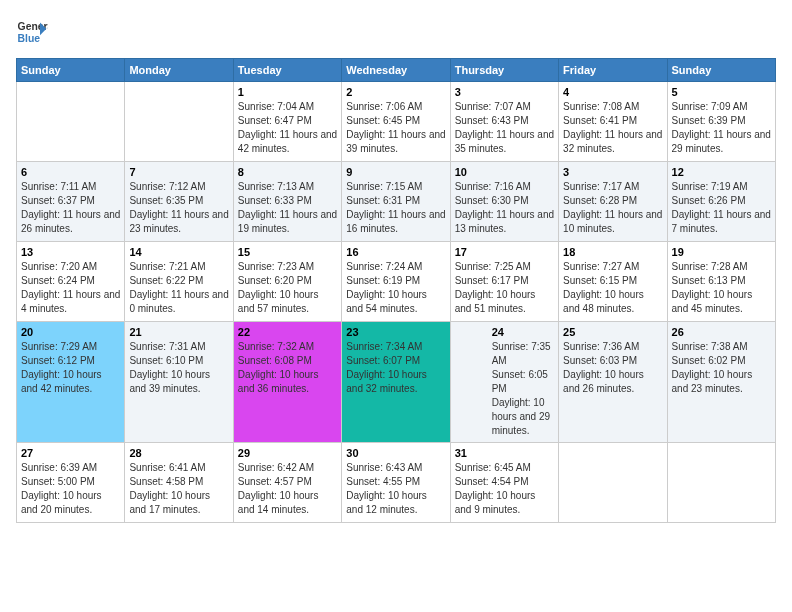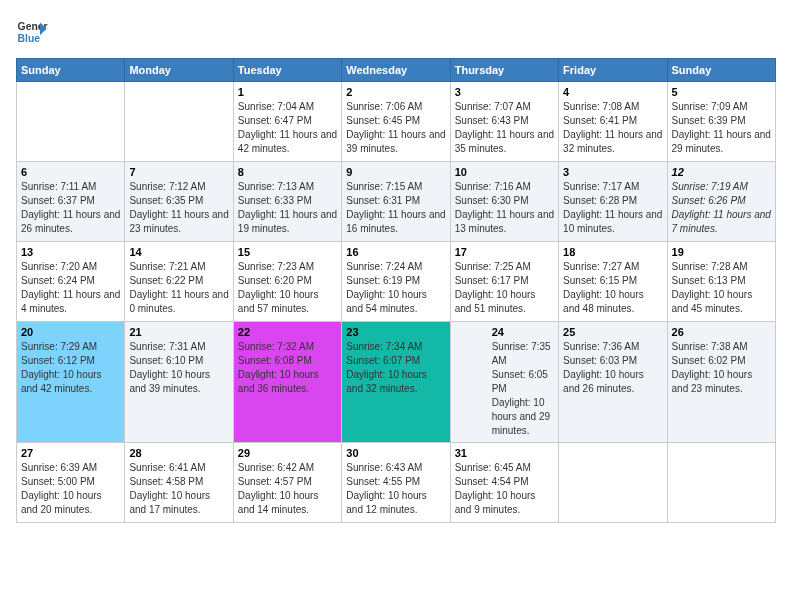--- a/index.html
+++ b/index.html
@@ -151,21 +151,21 @@
           <div class="day-info">Sunrise: 7:15 AM<br>Sunset: 6:31 PM<br>Daylight: 11 hours and 16 minutes.</div>
         </td>
         <td style="background: rgb(240, 244, 248);">
           <div class="day-number">10</div>
           <div class="day-info">Sunrise: 7:16 AM<br>Sunset: 6:30 PM<br>Daylight: 11 hours and 13 minutes.</div>
         </td>
         <td style="background: rgb(240, 244, 248);">
           <div class="day-number">3</div>
           <div class="day-info">Sunrise: 7:17 AM<br>Sunset: 6:28 PM<br>Daylight: 11 hours and 10 minutes.</div>
         </td>
-        <td style="background: rgb(240, 244, 248); font-style: italic;">
+        <td style="background: rgb(240, 244, 248);">
           <div class="day-number">12</div>
           <div class="day-info">Sunrise: 7:19 AM<br>Sunset: 6:26 PM<br>Daylight: 11 hours and 7 minutes.</div>
         </td>
       </tr>
       <tr>
         <td>
           <div class="day-number">13</div>
           <div class="day-info">Sunrise: 7:20 AM<br>Sunset: 6:24 PM<br>Daylight: 11 hours and 4 minutes.</div>
         </td>
         <td>

